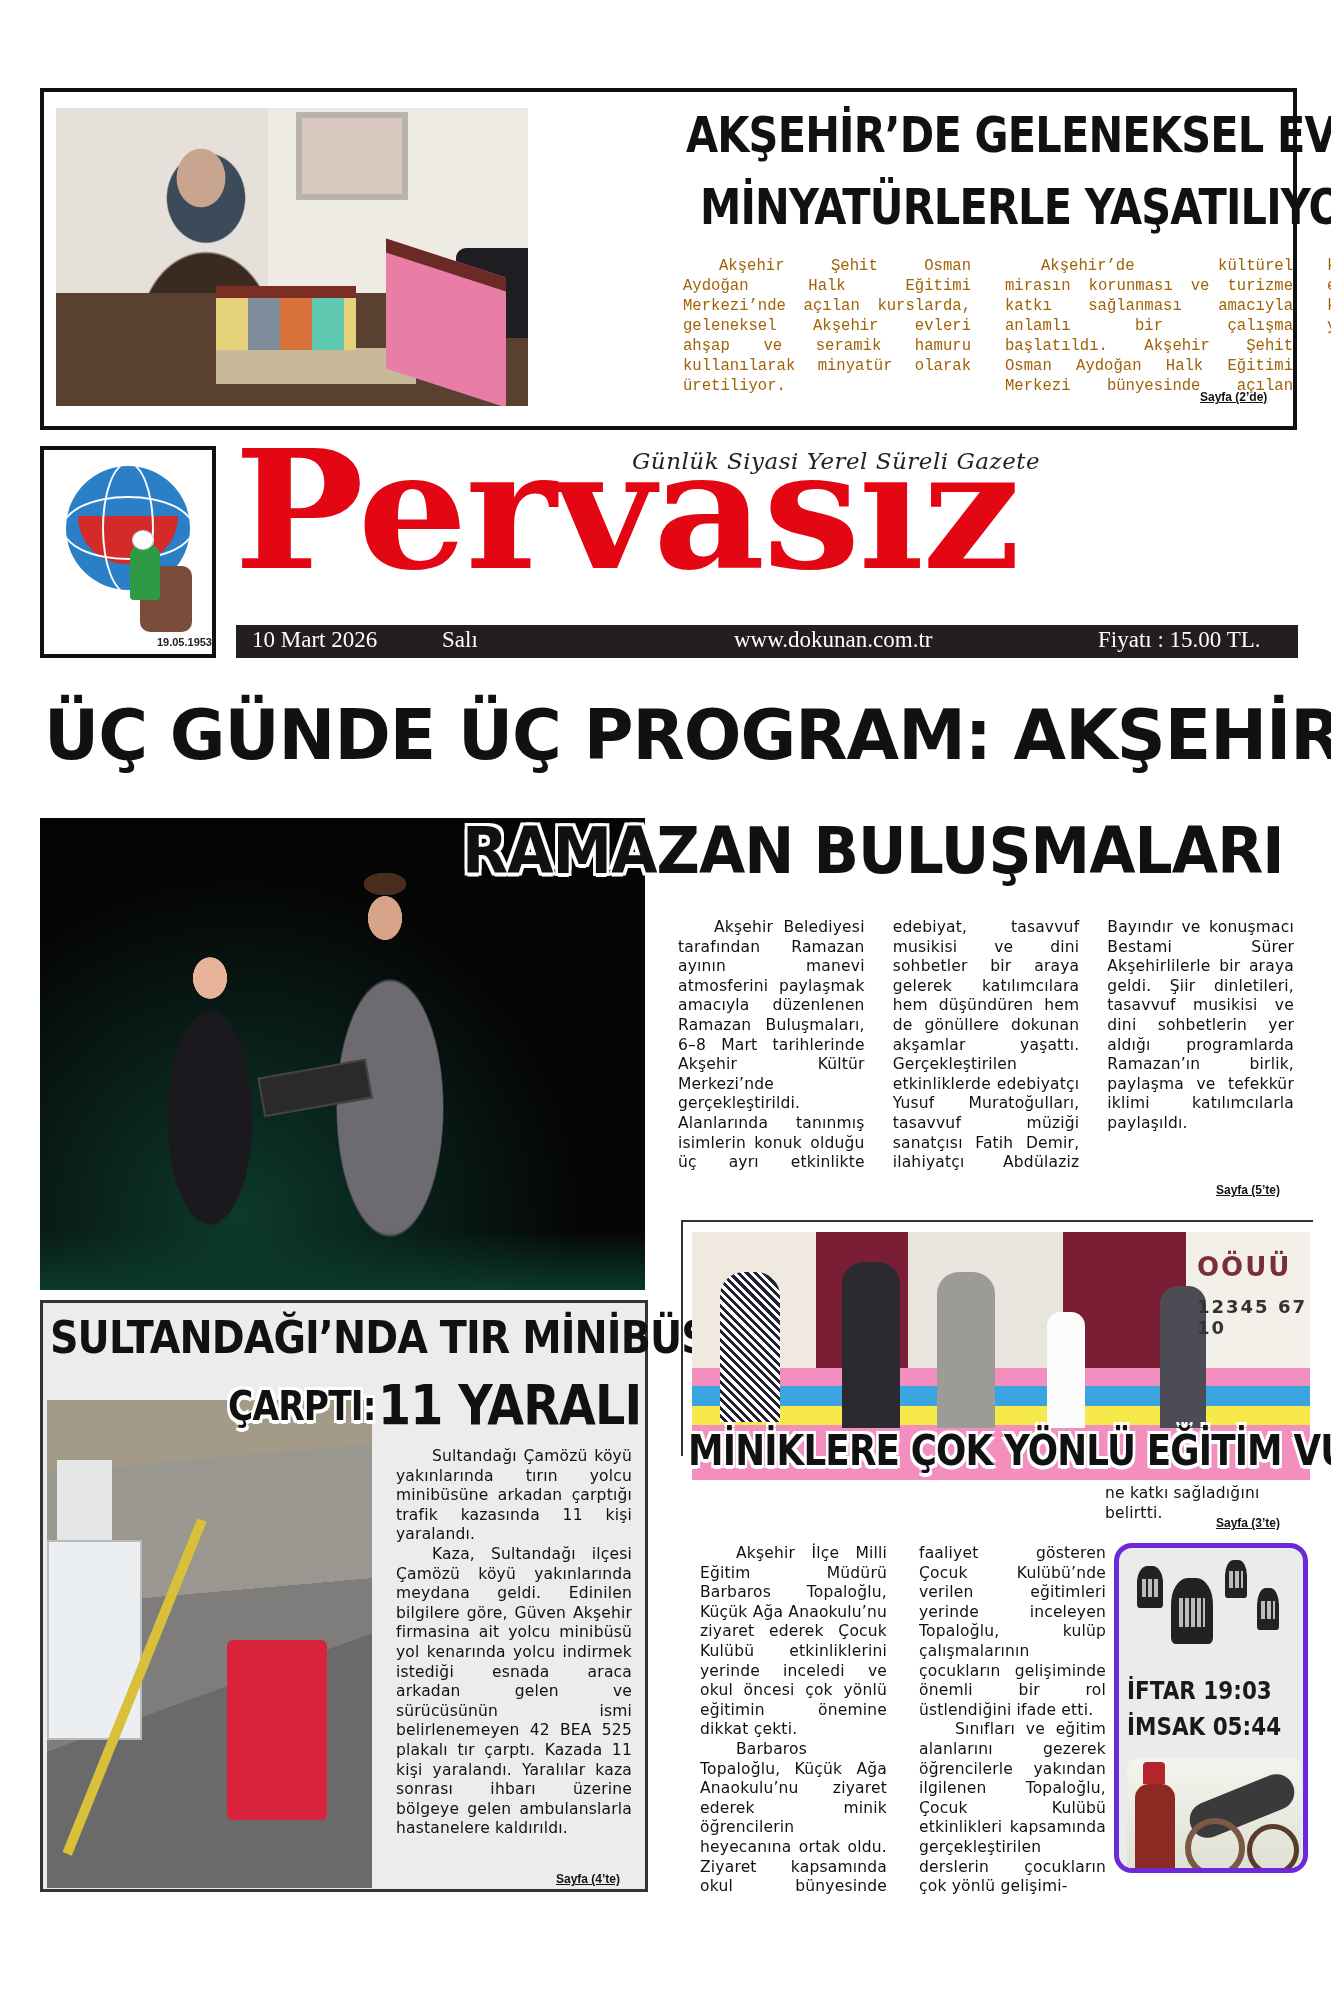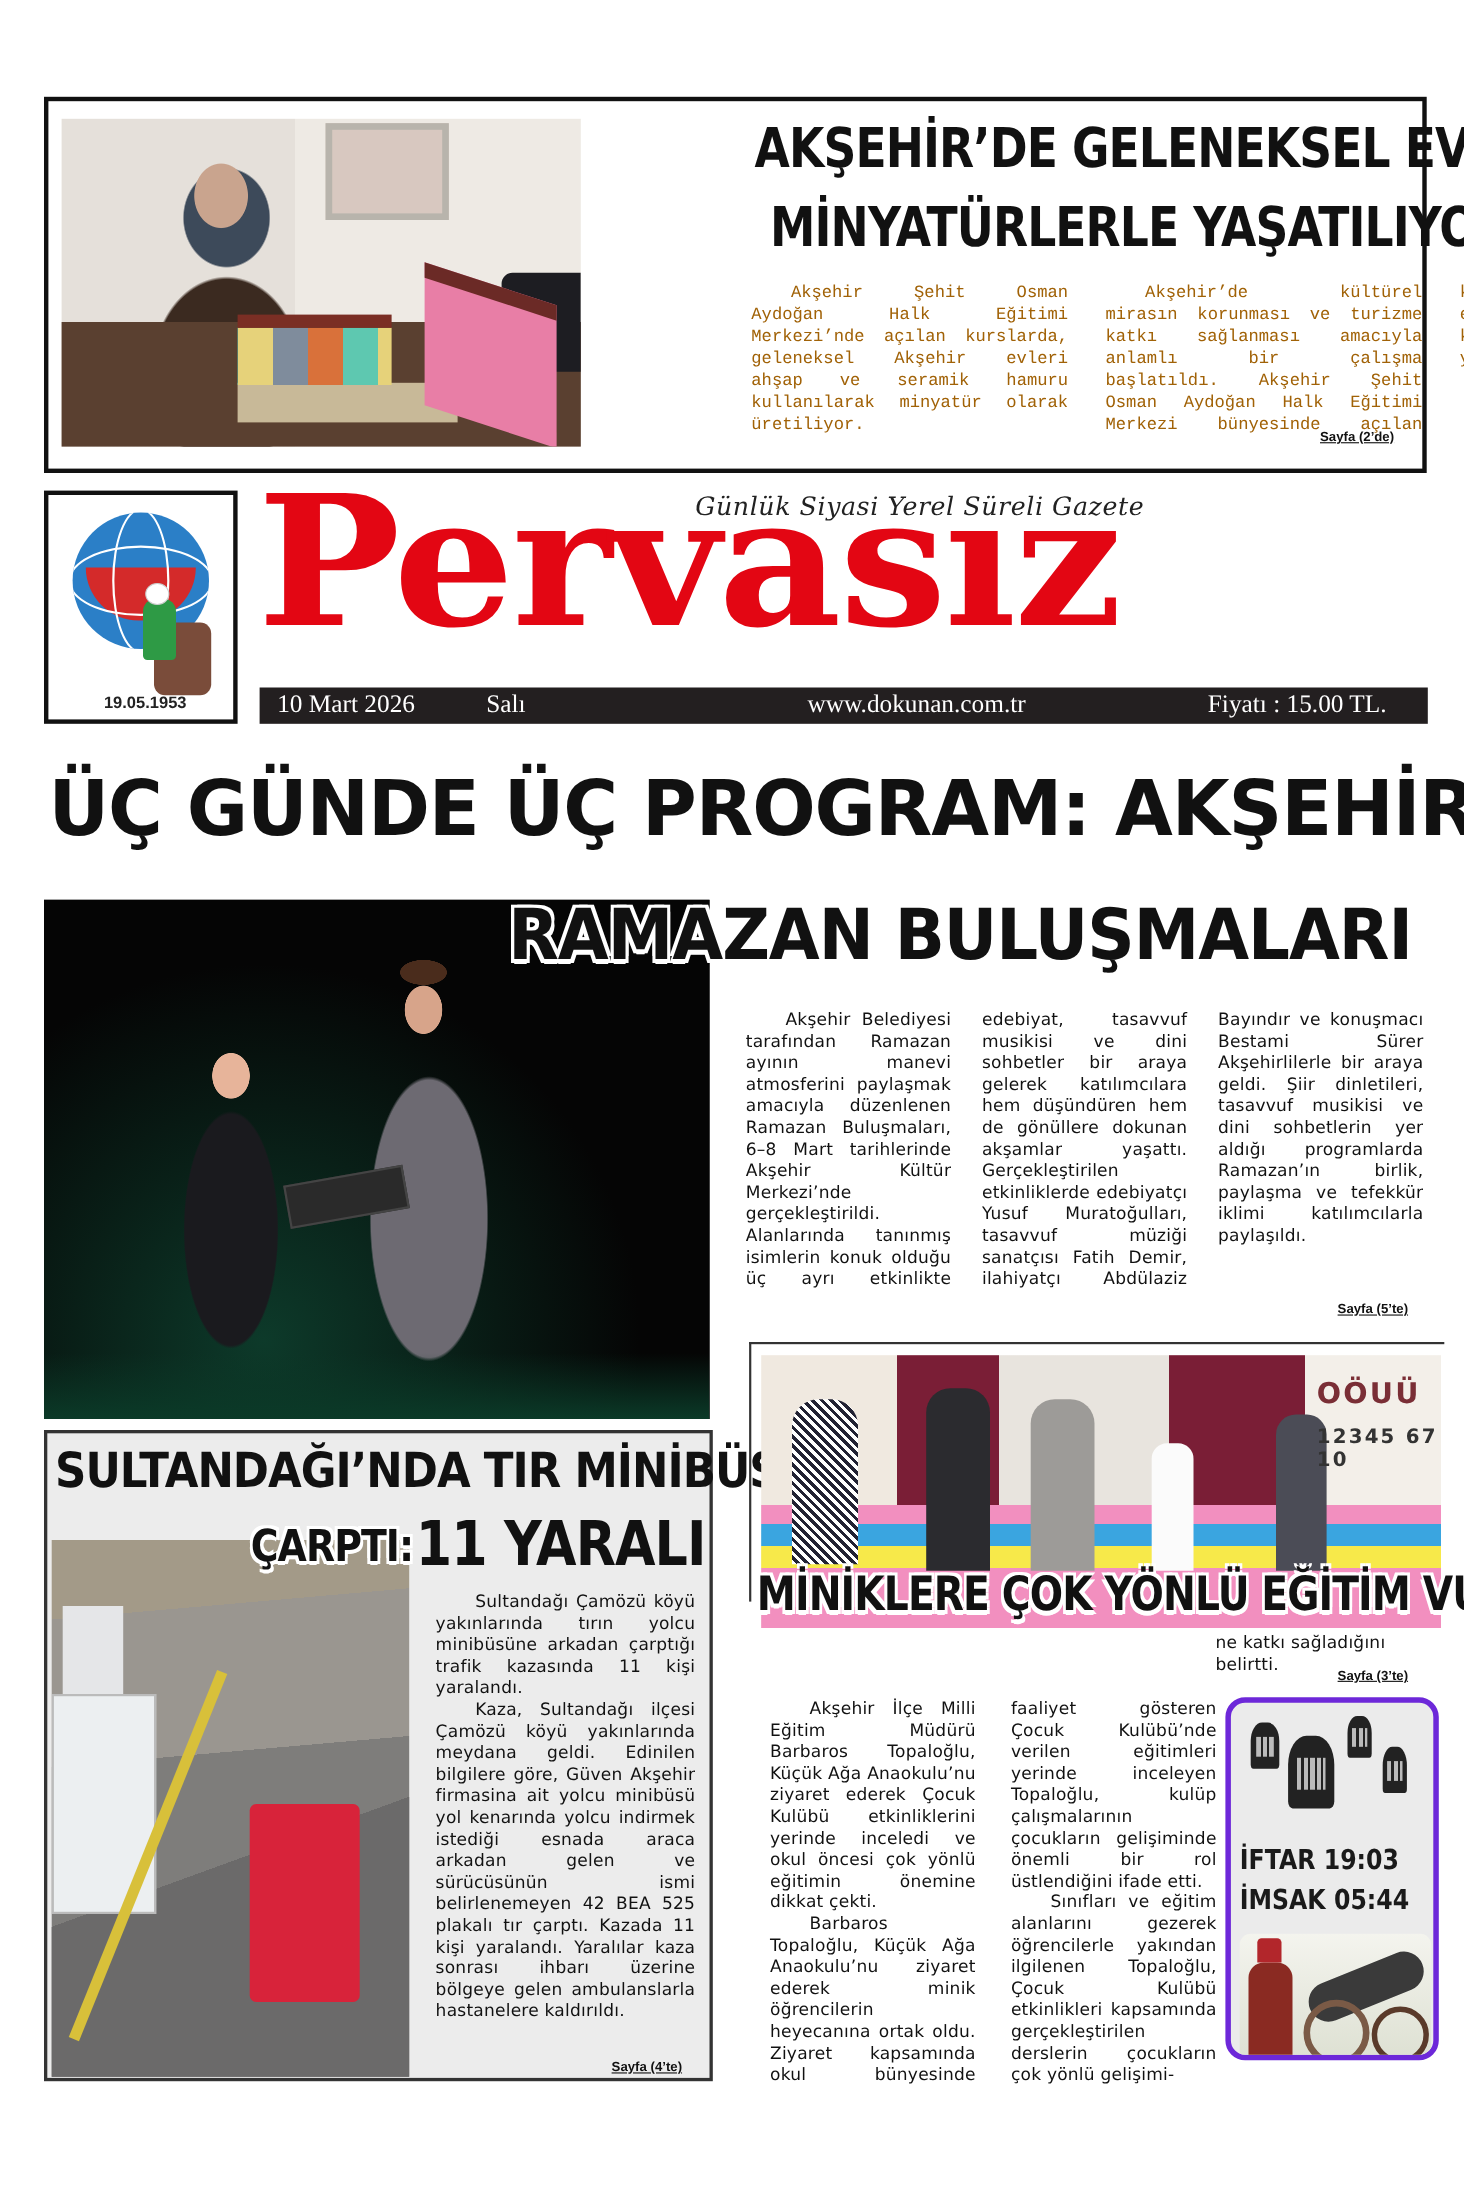--- a/index.html
+++ b/index.html
@@ -31,21 +31,21 @@
   #top-photo .chair { left: 400px; top: 140px; width: 72px; height: 90px; background: #1d1d22; border-radius: 10px 0 0 0; }
 
   
   #logo-box { left: 40px; top: 446px; width: 176px; height: 212px; border: 4px solid #111; background: #fff; }
   #logo-globe { left: 22px; top: 16px; width: 124px; height: 124px; border-radius: 50%; background: #2b7fc7; overflow: hidden; }
   #logo-globe .red { left: 12px; top: 50px; width: 100px; height: 48px; background: #d42a2a; border-radius: 0 0 50px 50px; }
   #logo-globe .ln { border: 2px solid #fff; border-radius: 50%; }
   #logo-donkey { left: 96px; top: 116px; width: 52px; height: 66px; background: #7a4c3a; border-radius: 10px; }
   #logo-man { left: 86px; top: 94px; width: 30px; height: 56px; background: #2e9a45; border-radius: 12px 12px 4px 4px; }
   #logo-head { left: 88px; top: 80px; width: 22px; height: 20px; background: #fff; border-radius: 50%; border: 1px solid #ccc; }
-  #logo-date { left: 0; bottom: 6px; width: 100%; text-align: center; padding-left: 8px; font-family: "Liberation Sans", sans-serif; font-weight: bold; font-size: 15px; color: #222; }
+  #logo-date { left: 0; bottom: 6px; width: 100%; text-align: right; padding-left: 8px; font-family: "Liberation Sans", sans-serif; font-weight: bold; font-size: 11px; color: #222; }
 
   #tagline { left: 632px; top: 448px; width: 450px; font-family: "DejaVu Serif", serif; font-style: italic; font-size: 23px; color: #222; letter-spacing: 0.5px; }
   #mast-title { left: 234px; top: 428px; font-family: "DejaVu Serif", serif; font-weight: 900; font-size: 168px; color: #e30613; letter-spacing: -2px; line-height: 1; transform: scaleX(1.03) scaleY(0.98); transform-origin: left top; }
   #mast-bar { left: 236px; top: 625px; width: 1062px; height: 33px; background: #231f20; color: #fff; font-family: "Liberation Serif", serif; font-size: 23px; }
   #mast-bar span { position: absolute; top: 2px; white-space: nowrap; }
 
   
   #main-hl1 { left: 44px; top: 694px; font-size: 70px; transform: scaleX(0.97); }
   #main-hl2 { left: 462px; top: 814px; font-size: 64px; transform: scaleX(0.935); }
   .outline { text-shadow: 3px 3px 0 #fff, -3px -3px 0 #fff, 3px -3px 0 #fff, -3px 3px 0 #fff, 0 4px 0 #fff; }

